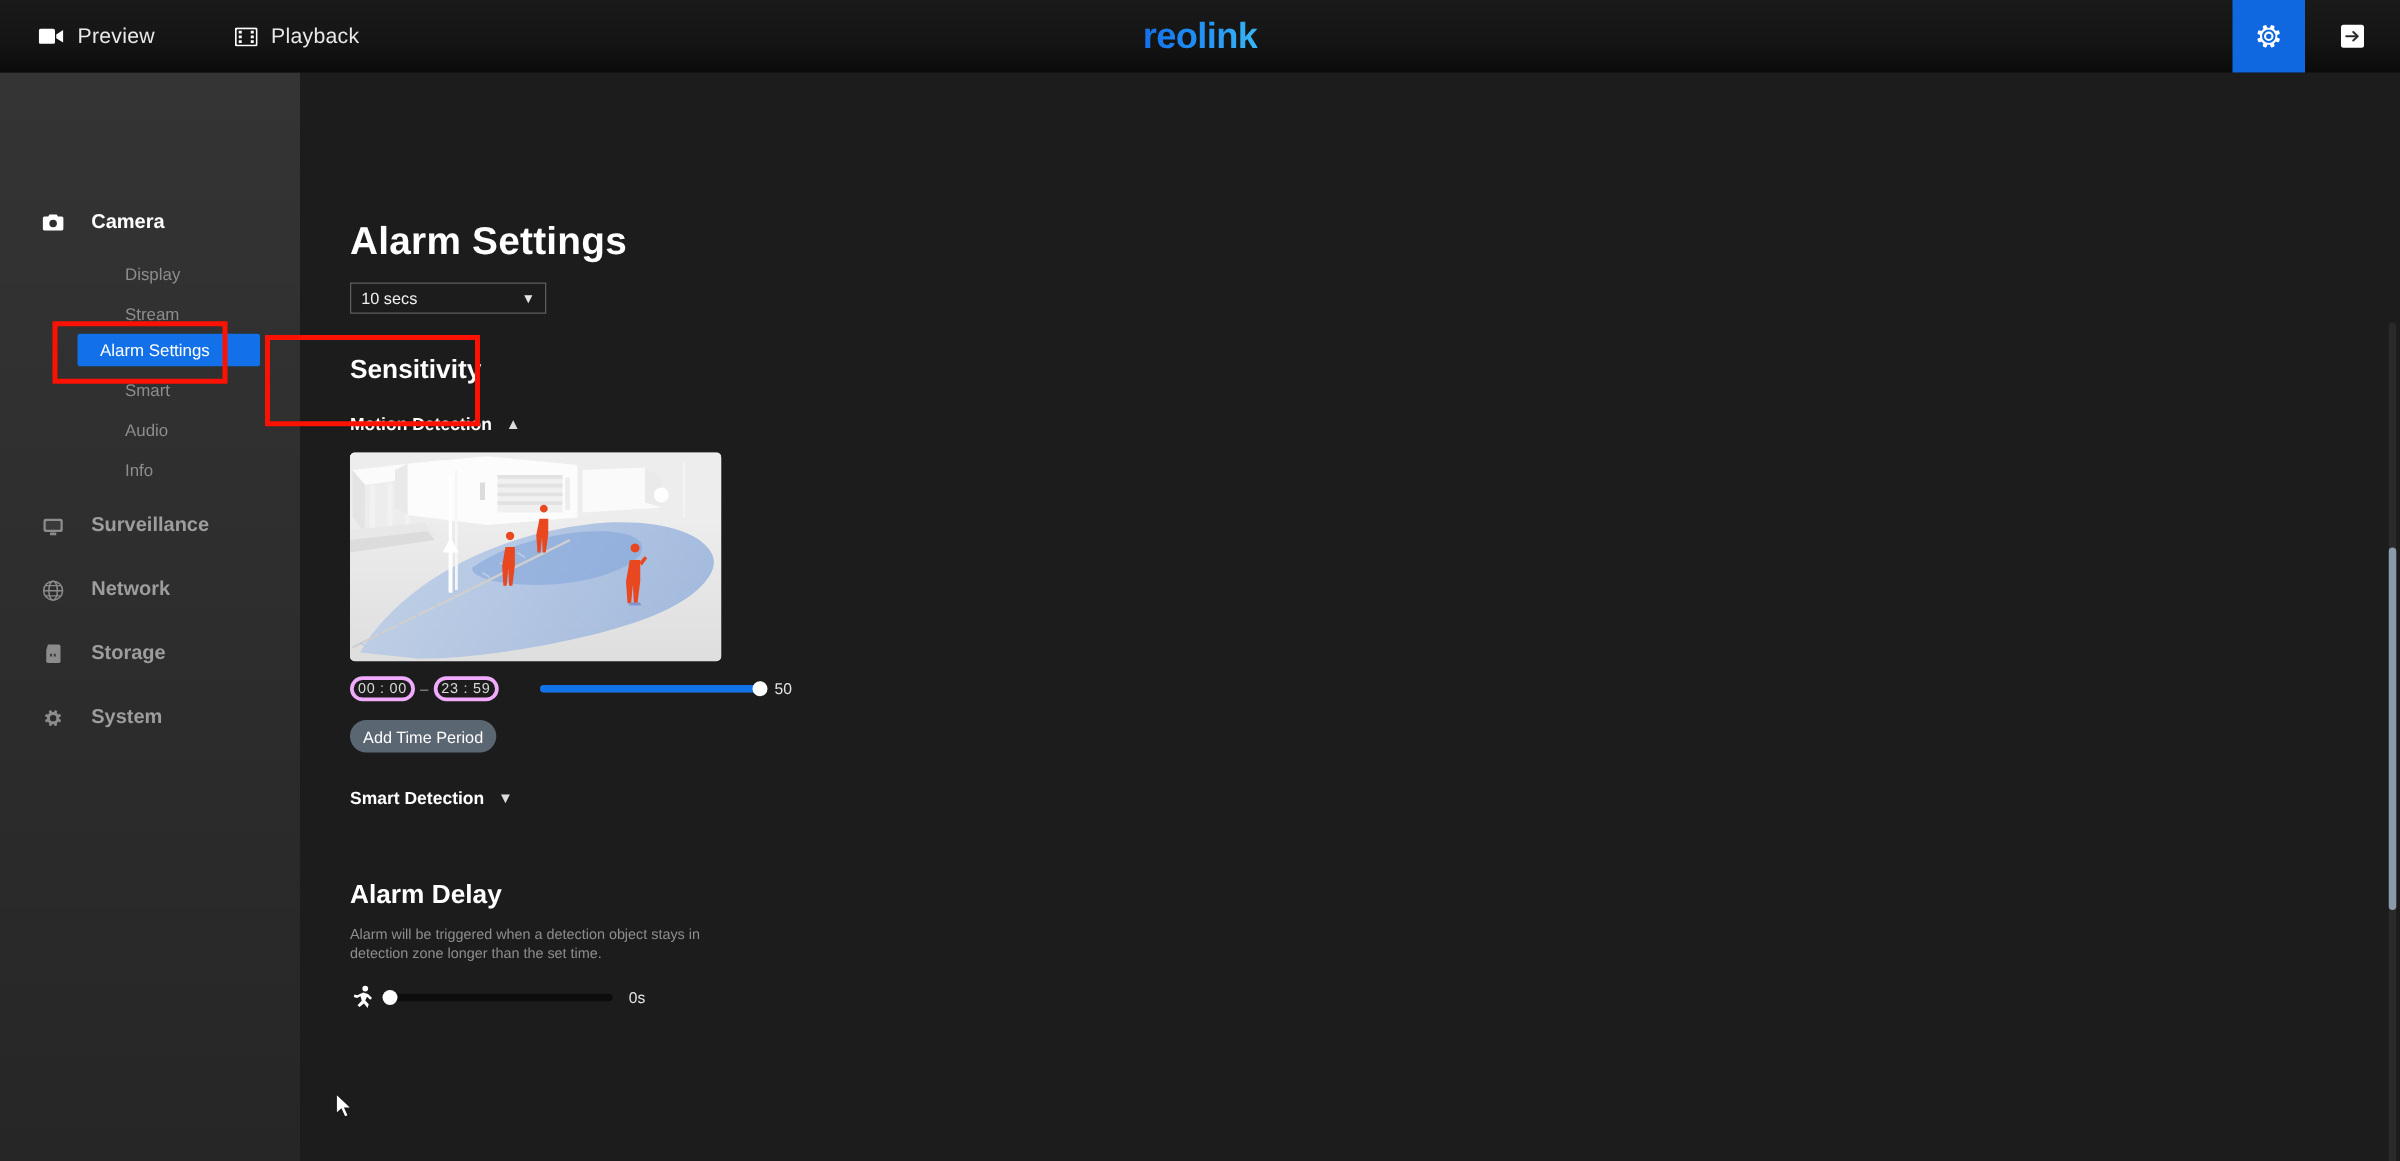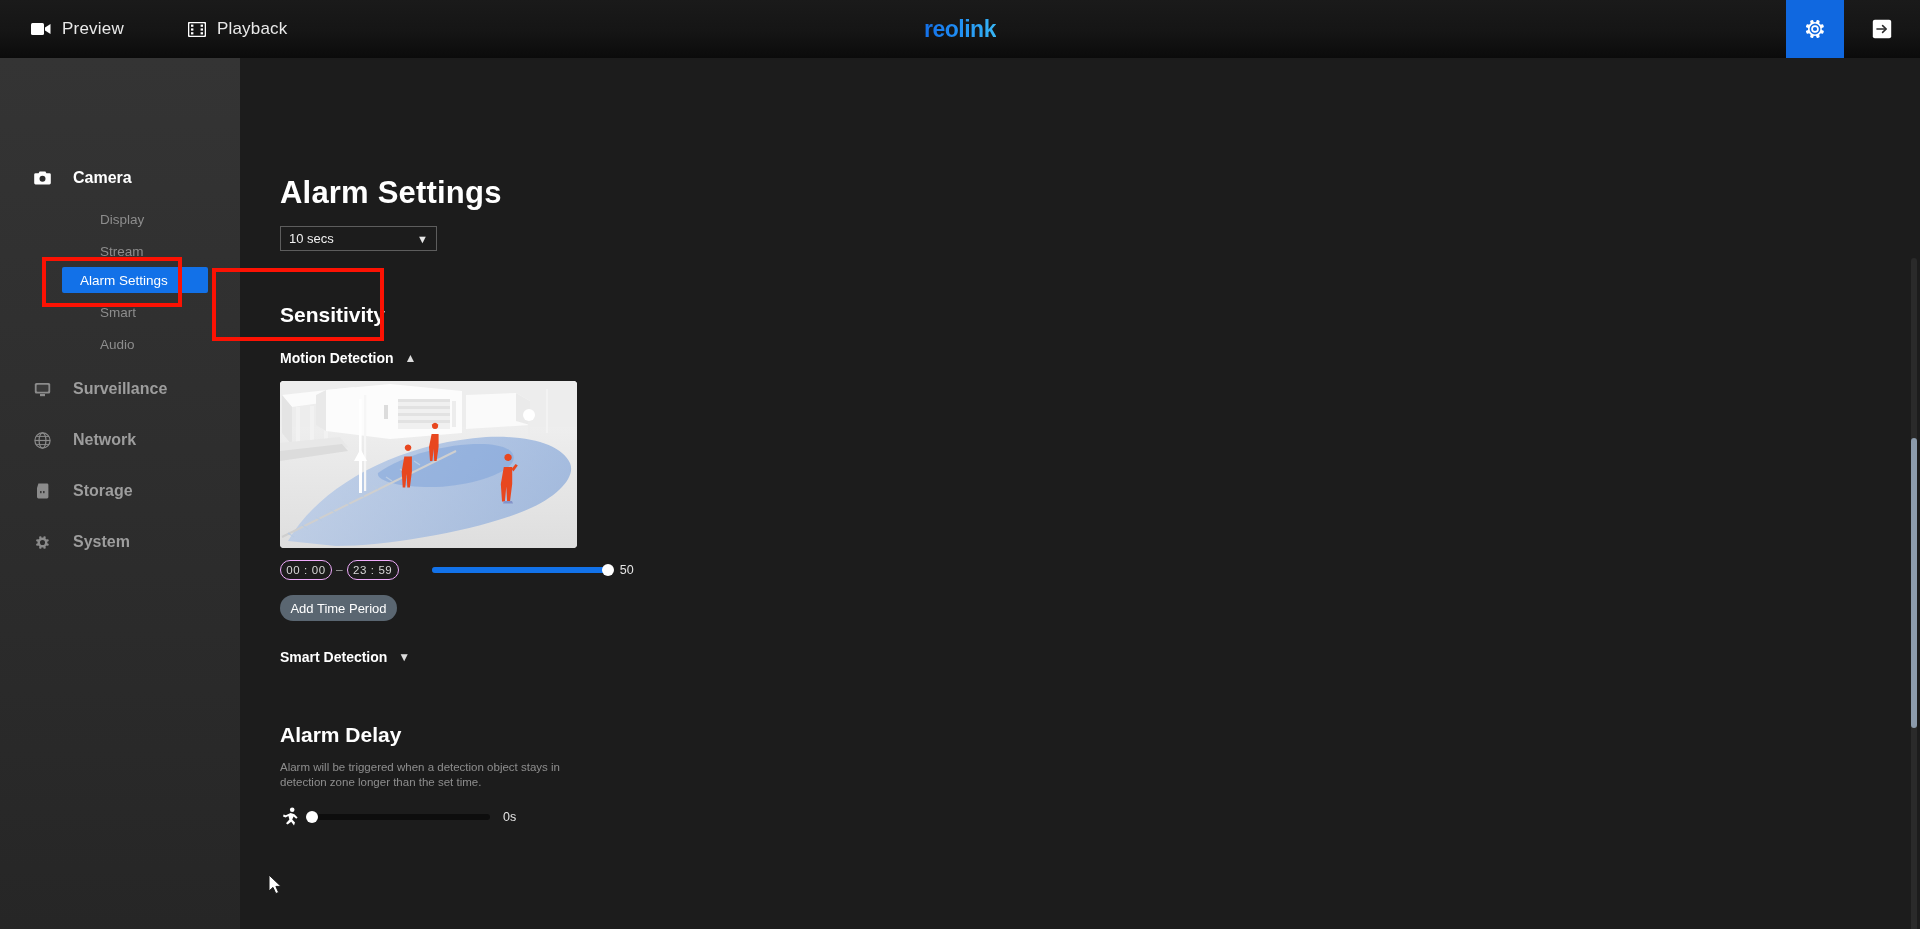--- a/index.html
+++ b/index.html
@@ -27,21 +27,21 @@
   .nav-tab.first { margin-left: 27px; }
   .nav-tab.second { margin-left: 56px; }
   .ic { display: inline-flex; align-items: center; justify-content: center; }
 
   .logo-wrap {
     position: absolute; left: 0; right: 0; top: 0;
     height: 58px; display: flex; align-items: center; justify-content: center;
     pointer-events: none;
   }
   .logo-text {
-    font-size: 23px; font-weight: 700; letter-spacing: -0.5px;
+    font-size: 29px; font-weight: 700; letter-spacing: -0.5px;
     background: linear-gradient(90deg, #1470e8 0%, #1f8df4 45%, #38b6f5 100%);
     -webkit-background-clip: text; background-clip: text;
     color: transparent; -webkit-text-fill-color: transparent;
     position: relative;
   }
 
   .topbar-right { margin-left: auto; display: flex; align-items: center; height: 58px; }
   .gear-btn {
     width: 58px; height: 58px; background: #1068e0;
     display: flex; align-items: center; justify-content: center;
@@ -103,21 +103,21 @@
     margin-top: 15px; width: 157px; height: 25px;
     background: #1c1c1c; border: 1px solid #5d5d5d;
     color: #f0f0f0; font-size: 13px;
     display: flex; align-items: center; padding: 0 8px;
     cursor: pointer; user-select: none;
   }
   .sel .sel-caret { margin-left: auto; font-size: 11px; color: #e6e6e6; }
 
   h2.section-title {
     color: #ffffff; font-size: 21px; font-weight: 700;
-    margin-top: 52px;
+    margin-top: 33px;
   }
   h2.alarm-delay-title { margin-top: 58px; }
 
   .accordion {
     display: flex; align-items: center; gap: 11px;
     color: #ffffff; font-size: 14px; font-weight: 700;
     margin-top: 23px; cursor: pointer; user-select: none; width: fit-content;
   }
   .accordion .chev { font-size: 12px; color: #dcdcdc; line-height: 1; }
   .accordion.smart { margin-top: 28px; }
@@ -130,21 +130,21 @@
   }
   .illus svg { display: block; }
 
   .help-text {
     margin-top: 12px; width: 308px;
     color: #8e8e8e; font-size: 11.5px; line-height: 15px;
   }
 
   .period-row { display: flex; align-items: center; margin-top: 12px; }
   .time-pill {
-    width: 52px; height: 20px; border: 1px solid #f0abfc; border-radius: 10px;
+    width: 52px; height: 20px; border: 3px solid #f0abfc; border-radius: 10px;
     color: #d8d8d8; font-size: 11.5px;
     display: flex; align-items: center; justify-content: center;
     letter-spacing: .6px; cursor: pointer; user-select: none;
   }
   .dash { color: #9a9a9a; font-size: 12px; margin: 0 4px; }
 
   .slider-wrap { display: flex; align-items: center; margin-left: 33px; }
   .slider-track {
     position: relative; width: 176px; height: 6px;
     background: #3c3c3c; border-radius: 3px; cursor: pointer;
@@ -266,20 +266,23 @@
     <span>Stream</span>
   </div>
   <div class="side-sub selected">
     <span>Alarm Settings</span>
   </div>
   <div class="side-sub" style="margin-top:3px;">
     <span>Smart</span>
   </div>
   <div class="side-sub">
     <span>Audio</span>
+  </div>
+  <div class="side-sub">
+    <span>Info</span>
   </div>
 
   <div class="side-group" style="margin-top:10px;">
     <span class="sg-ic">
       <svg width="17" height="15" viewBox="0 0 17 15">
         <rect x="0.8" y="1" width="15.4" height="10.6" rx="1.6" fill="#8b8b8b"></rect>
         <rect x="2.6" y="2.8" width="11.8" height="7" rx="1" fill="#3a3a3a"></rect>
         <rect x="6" y="12" width="5" height="2.2" fill="#8b8b8b"></rect>
       </svg>
     </span>

